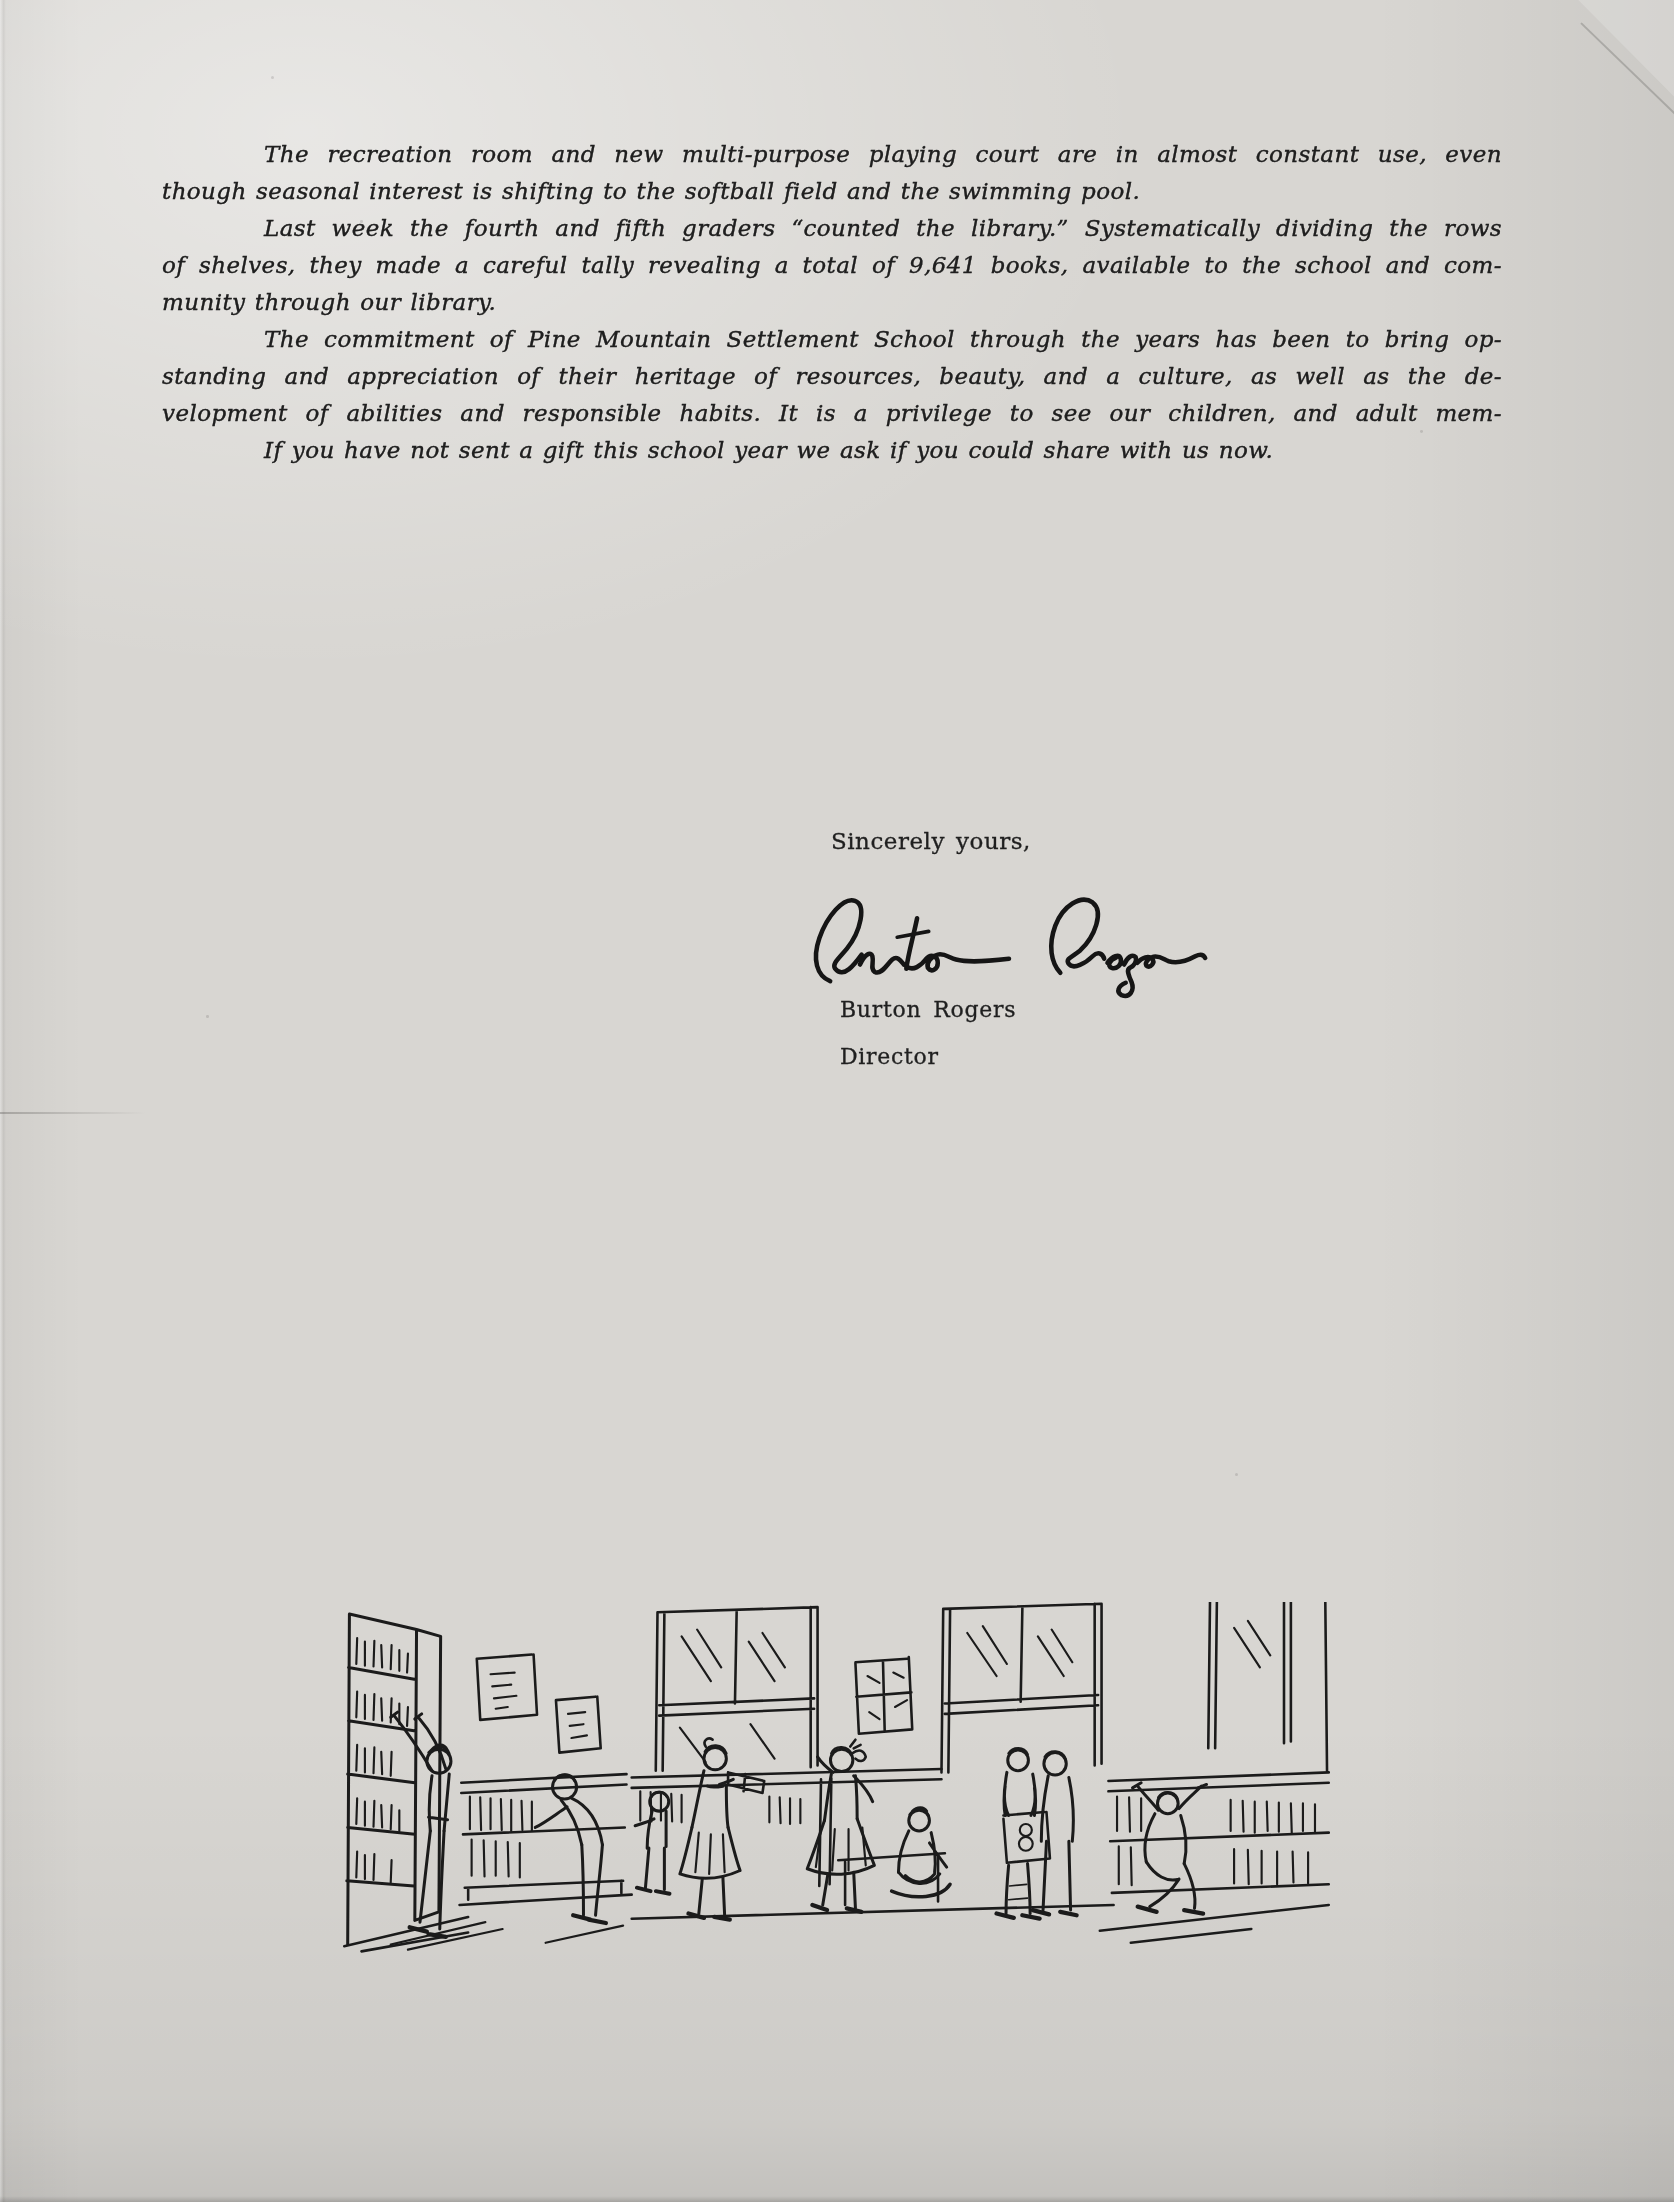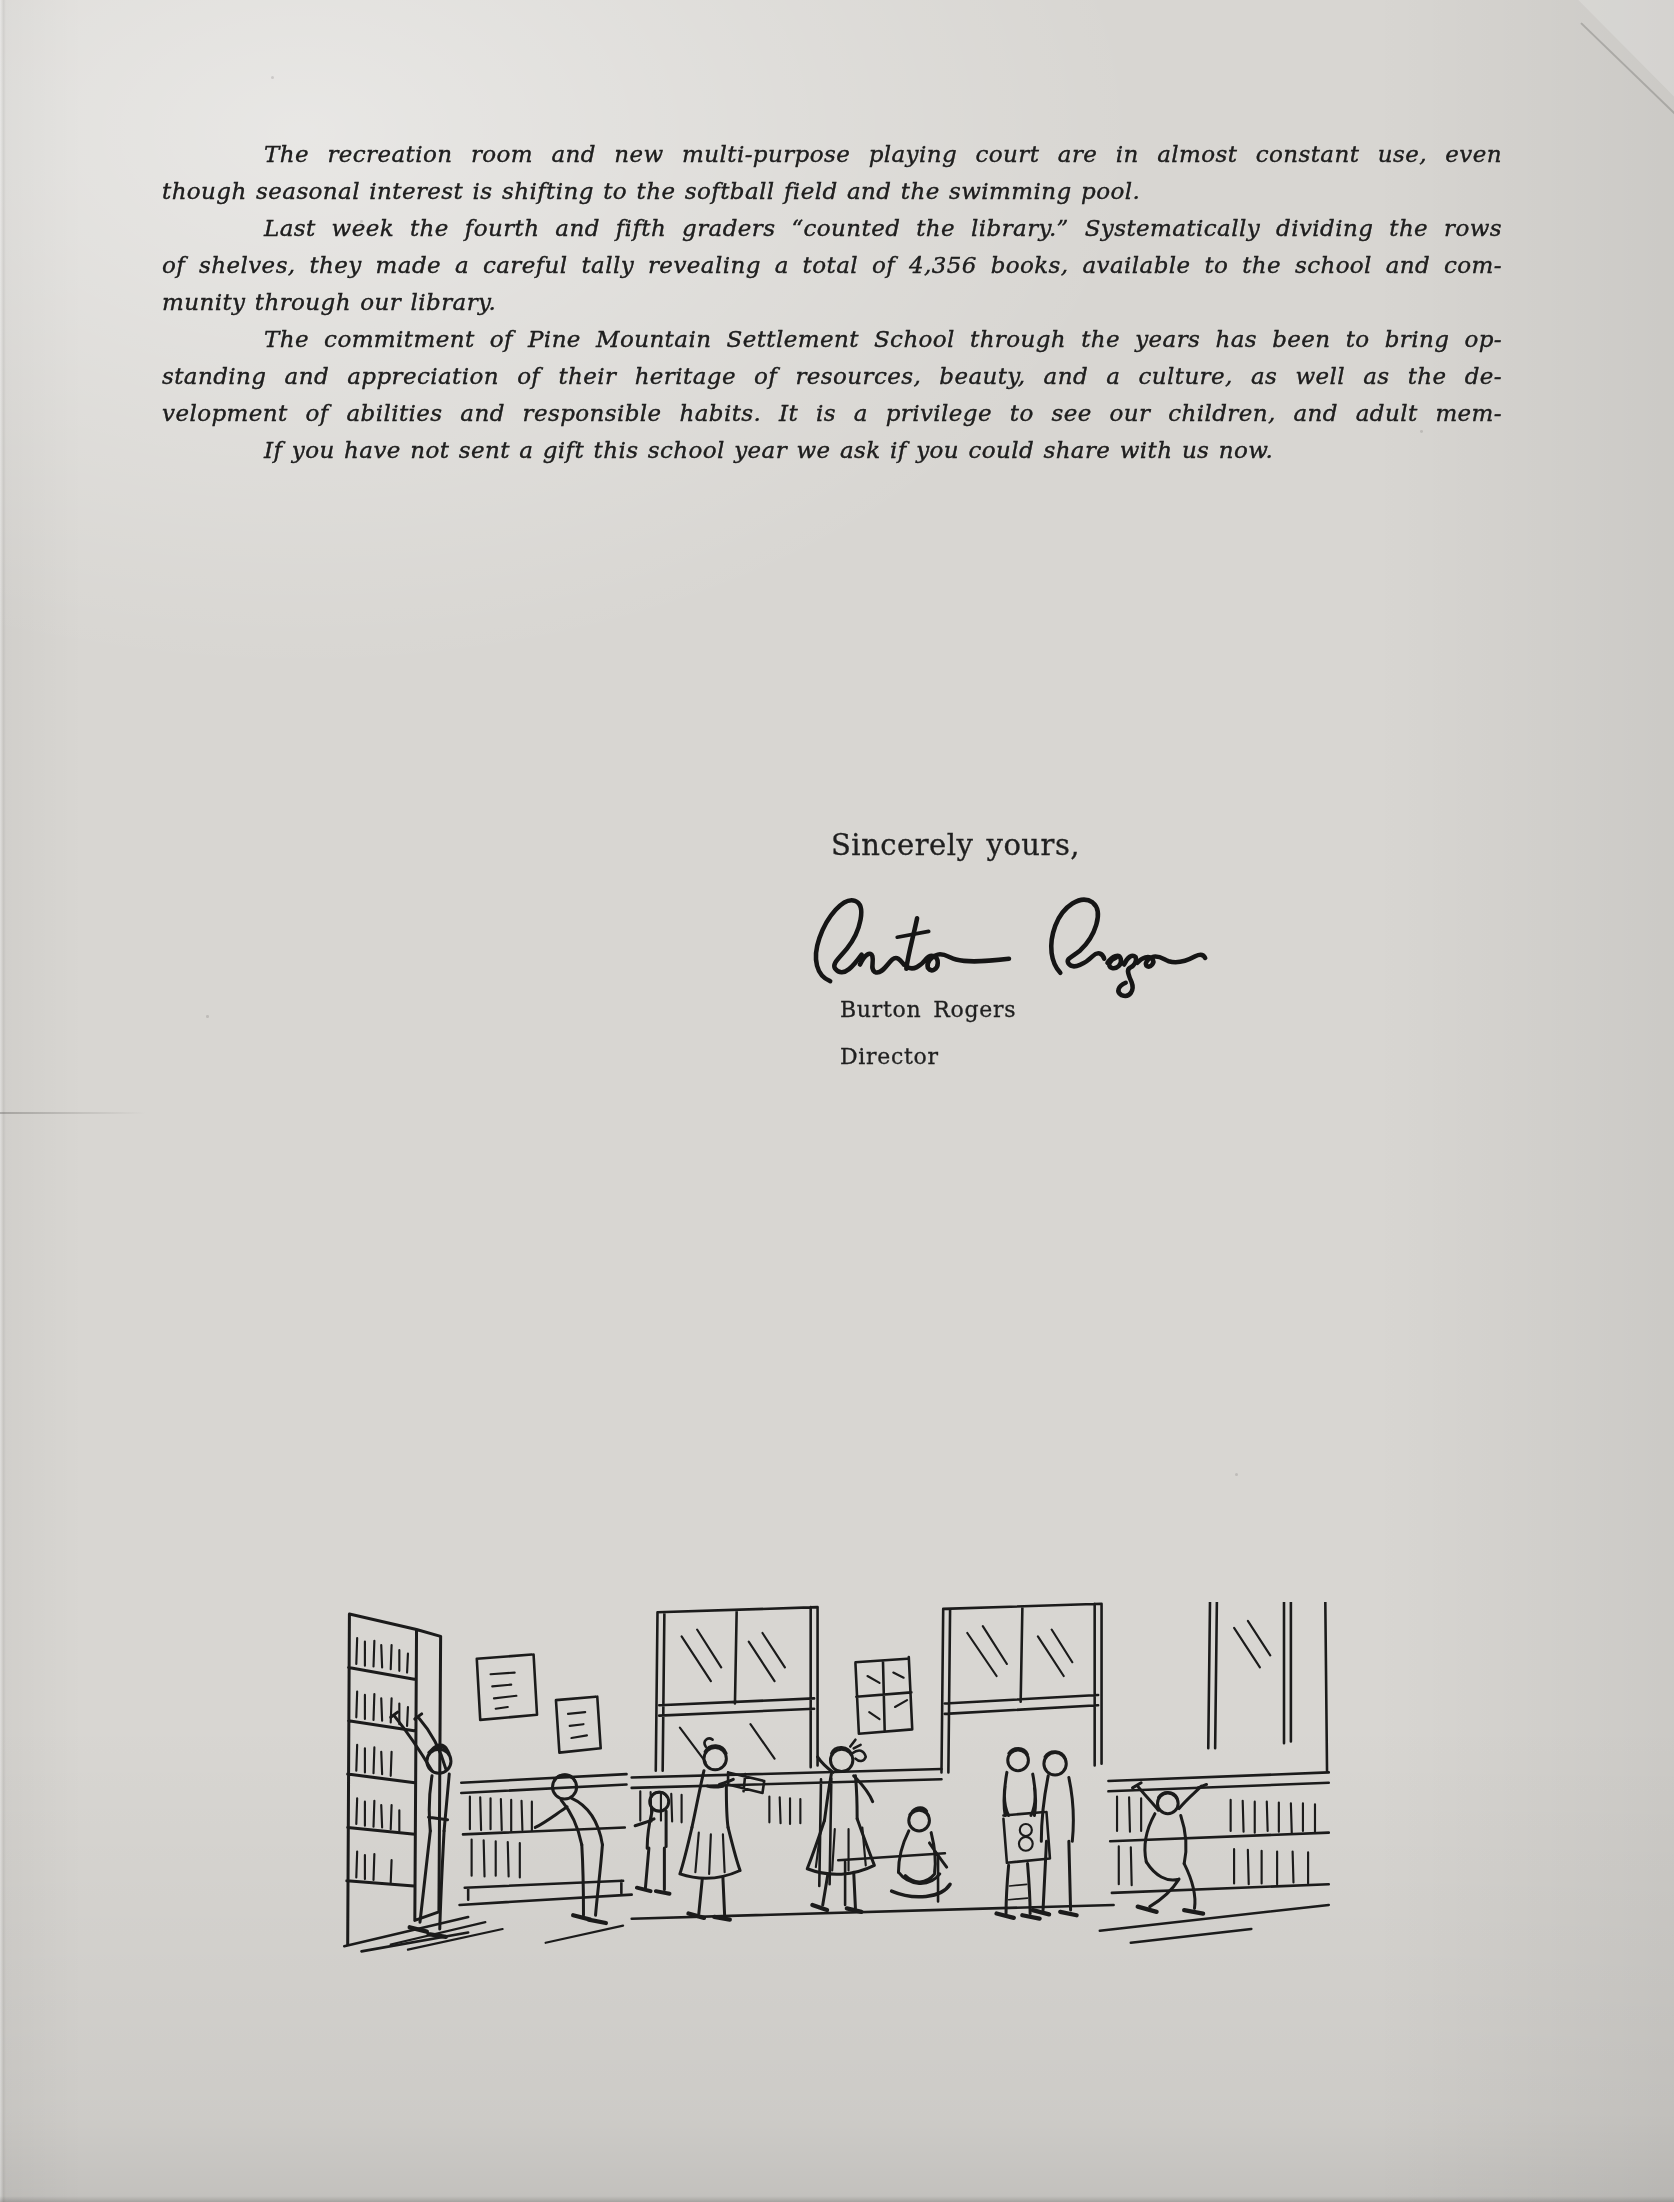--- a/index.html
+++ b/index.html
@@ -19,21 +19,21 @@
     letter-spacing:0.4px;word-spacing:1.7px;
     -webkit-text-stroke:0.3px #222;
     text-shadow:0 0 0.4px rgba(30,30,30,0.45);
   }
   .para + .para{font-style:italic;}
   .line{text-align:justify;text-align-last:justify;}
   .line.last{text-align-last:left;}
   .line.indent{text-indent:102px;}
   .closing{
     position:absolute;left:831px;top:828px;
-    font-size:29px;letter-spacing:0.5px;word-spacing:3.4px;
+    font-size:23px;letter-spacing:0.5px;word-spacing:3.4px;
     -webkit-text-stroke:0.3px #222;
   }
   .signature-svg{position:absolute;left:807px;top:883px;}
   .signer{
     position:absolute;left:840px;top:986px;
     font-size:22px;line-height:47px;letter-spacing:0.7px;word-spacing:4.3px;
     -webkit-text-stroke:0.3px #222;
   }
   .illustration-svg{position:absolute;left:339px;top:1602px;}
   
@@ -65,21 +65,21 @@
 
 <div class="letter-text">
   <div class="para">
   </div>
   <div class="para">
     <div class="line indent">The recreation room and new multi-purpose playing court are in almost constant use, even</div>
     <div class="line last">though seasonal interest is shifting to the softball field and the swimming pool.</div>
   </div>
   <div class="para">
     <div class="line indent">Last week the fourth and fifth graders “counted the library.” Systematically dividing the rows</div>
-    <div class="line">of shelves, they made a careful tally revealing a total of 4,356 books, available to the school and com-</div>
+    <div class="line">of shelves, they made a careful tally revealing a total of 9,641 books, available to the school and com-</div>
     <div class="line last">munity through our library.</div>
   </div>
   <div class="para">
     <div class="line indent">The commitment of Pine Mountain Settlement School through the years has been to bring op-</div>
     <div class="line">standing and appreciation of their heritage of resources, beauty, and a culture, as well as the de-</div>
     <div class="line">velopment of abilities and responsible habits. It is a privilege to see our children, and adult mem-</div>
   </div>
   <div class="para">
     <div class="line last indent">If you have not sent a gift this school year we ask if you could share with us now.</div>
   </div>

